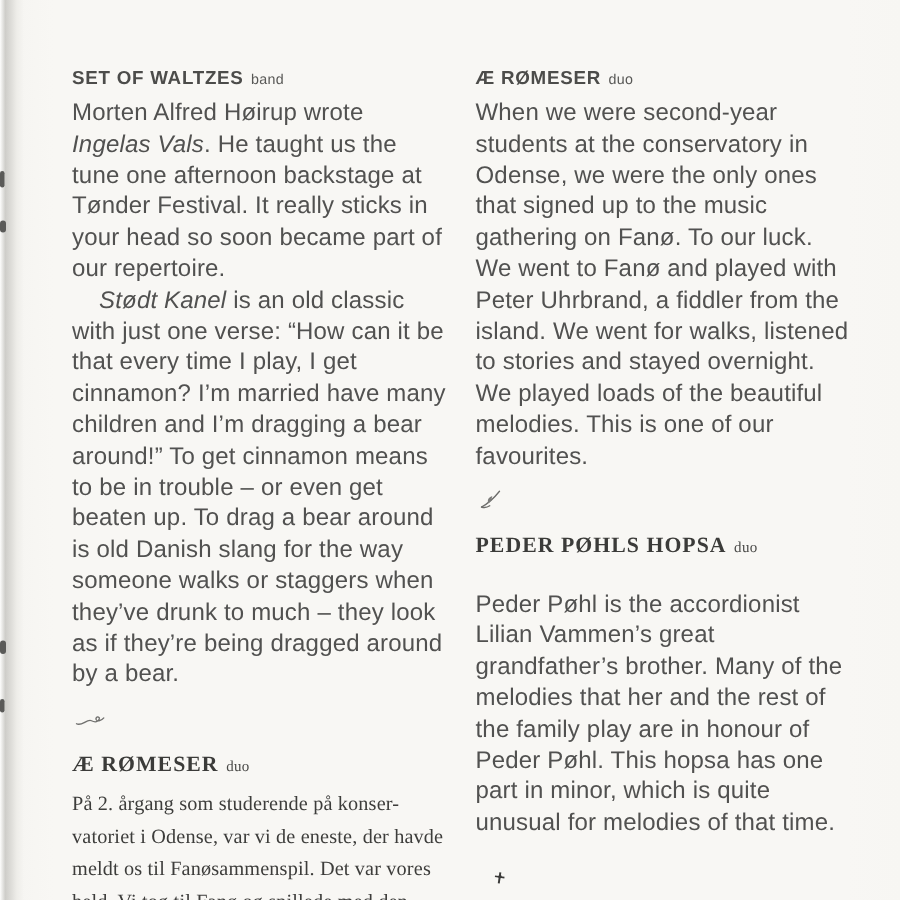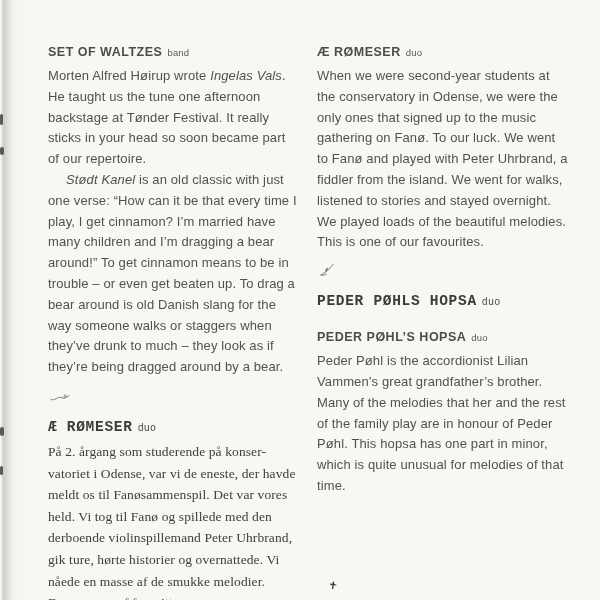--- a/index.html
+++ b/index.html
@@ -26,33 +26,33 @@
   .col { position: absolute; top: 45px; }
   .col-left  { left: 48px;  width: 250px; }
   .col-right { left: 317px; width: 252px; }
 
   .h-sans {
     font-family: "Liberation Sans", sans-serif;
     font-size: 12.5px; font-weight: 600; letter-spacing: 0.5px;
     color: #4c4c4a; margin: 0 0 7px 0;
   }
   .h-serif {
-    font-family: Liberation Mono, monospace;
+    font-family: Liberation Serif, serif;
     font-size: 14.5px; font-weight: 700; letter-spacing: 0.7px;
     color: #3b3b39; margin: 16px 0 6px 0;
   }
   .lbl-sans {
     font-size: 9.5px; font-weight: 400; letter-spacing: 0.2px; margin-left: 5px; color: #585856;
   }
   .lbl-serif {
     font-size: 10px; font-weight: 400; letter-spacing: 0.2px; margin-left: 5px; color: #4a4a48;
   }
   .body-sans {
     font-family: "Liberation Sans", sans-serif;
-    font-size: 13px; line-height: 20.8px; letter-spacing: 0.12px;
+    font-size: 16px; line-height: 20.8px; letter-spacing: 0.12px;
     color: #515150; margin: 0;
   }
   .body-serif {
     font-family: "Liberation Serif", serif;
     font-size: 13.5px; line-height: 21.6px; letter-spacing: 0.1px;
     color: #3d3d3b; margin: 0;
   }
   .indent { text-indent: 18px; }
   .it { font-style: italic; }
   .ornament { display: block; margin: 15px 0 6px 2px; }
@@ -102,21 +102,20 @@
       <path d="M2 12 C6 10 10 6.5 14 1.5" stroke="#6c6c6a" stroke-width="0.9" fill="none" stroke-linecap="round"></path>
       <path d="M6.5 9.5 C5.5 7 7.2 5.2 9.2 4.6 C8.8 7.2 8 8.6 6.5 9.5 Z" fill="#7c7c7a"></path>
       <path d="M2 12 C3.8 12.6 6 12.2 7.5 11.2" stroke="#6c6c6a" stroke-width="0.9" fill="none" stroke-linecap="round"></path>
     </svg>
 
     <div class="sec2">
       <h2 class="h-serif"><span>PEDER PØHLS HOPSA</span><span class="lbl-serif">duo</span></h2>
     </div>
 
     <div class="sec3">
-      <h2 class="h-sans"><span>PEDER PØHL’S HOPSA</span><span class="lbl-sans">duo</span></h2>
       <p class="body-sans">Peder Pøhl is the accordionist Lilian Vammen’s great grandfather’s brother. Many of the melodies that her and the rest of the family play are in honour of Peder Pøhl. This hopsa has one part in minor, which is quite unusual for melodies of that time.</p>
     </div>
 
   </div>
 
   <svg class="bottom-mark" width="8" height="9" viewBox="0 0 8 9">
     <g transform="rotate(8 4 4.5)">
       <path d="M4 0.5 V8" stroke="#3a3a38" stroke-width="1.3"></path>
       <path d="M0.8 3.6 H7.2" stroke="#3a3a38" stroke-width="1.1"></path>
       <circle cx="4.2" cy="3.4" r="1.1" fill="#3a3a38"></circle>

